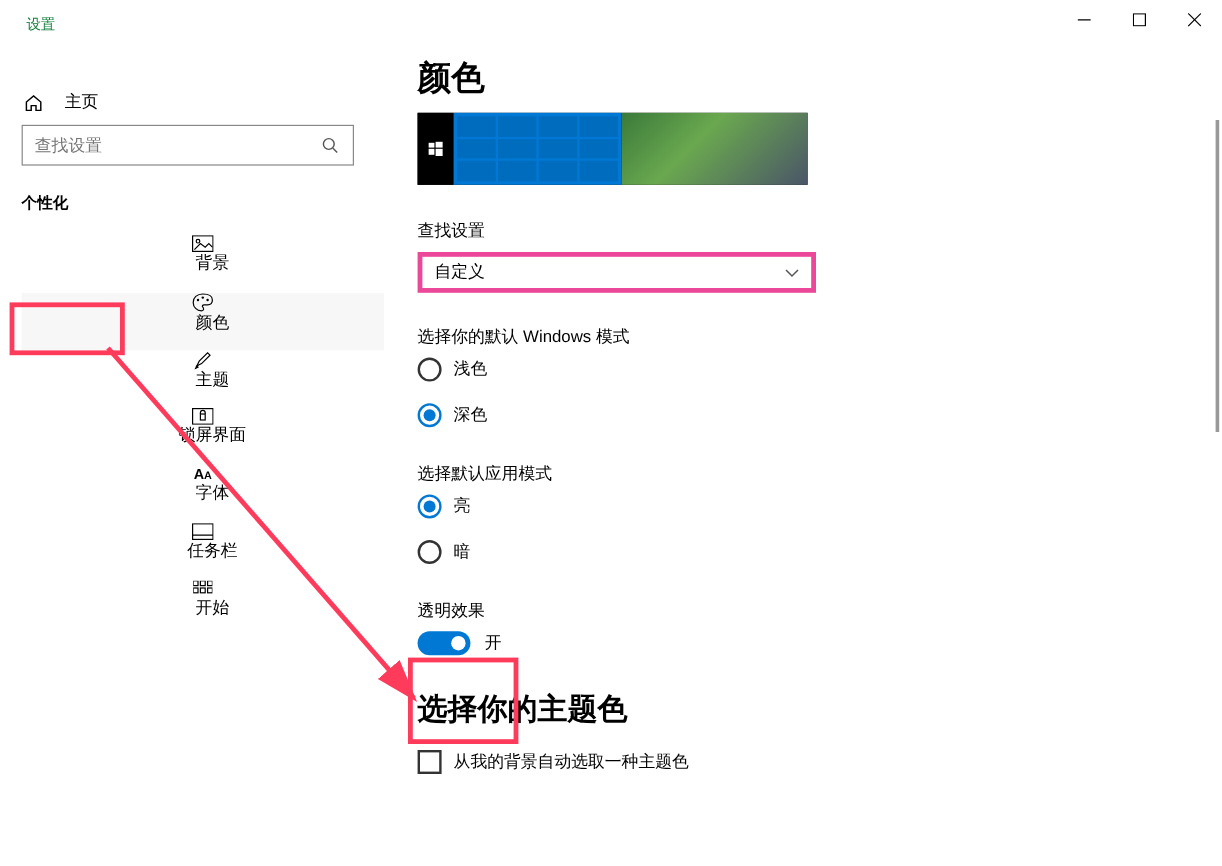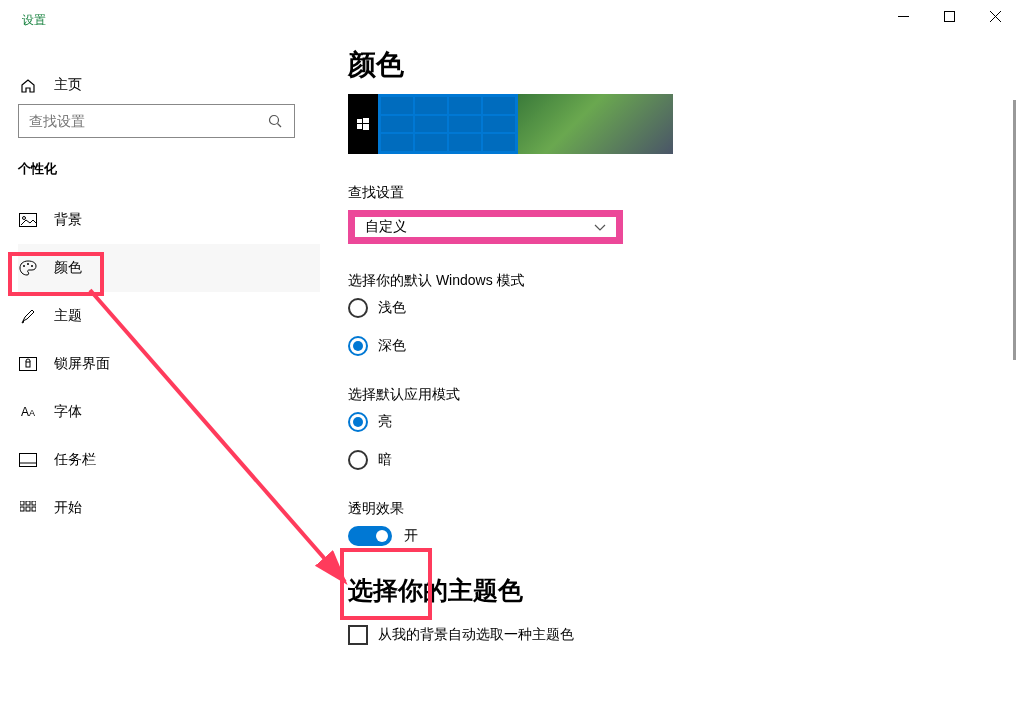--- a/index.html
+++ b/index.html
@@ -17,37 +17,37 @@
     .home-row .icon { width: 20px; display: flex; justify-content: center; }
     .home-row .label { margin-left: 16px; font-size: 14px; }
     
     .search-box { margin-top: 10px; margin-right: 25px; border: 1px solid #888; height: 34px; display: flex; align-items: center; padding: 0 10px; }
     .search-box input { flex: 1; border: none; outline: none; font-size: 14px; }
     .search-box .search-ic { width: 18px; height: 18px; display: flex; align-items: center; justify-content: center; }
     
     .section-label { font-size: 13px; font-weight: 600; margin-top: 22px; }
     
     .nav-list { margin-top: 18px; }
-    .nav-item { display: flex; align-items: center; height: 48px; cursor: pointer; position: relative; }
+    .nav-item { display: flex; align-items: center; height: 48px; cursor: pointer; position: relative; flex-direction: column; }
     .nav-item .icon { width: 20px; display: flex; justify-content: center; align-items: center; }
     .nav-item .label { margin-left: 16px; font-size: 14px; }
     .nav-item.active { background: rgba(200,200,200,0.15); }
     
     .main { flex: 1; padding-left: 28px; padding-right: 30px; overflow-y: auto; }
     .main h1 { font-size: 28px; font-weight: 600; margin-top: 6px; margin-bottom: 10px; }
     
     .preview-strip { width: 325px; height: 60px; background: #000; display: flex; margin-bottom: 30px; }
     .preview-taskbar { width: 170px; display: flex; }
     .preview-start { width: 30px; background: #000; display:flex; align-items:center; justify-content:center; }
     .preview-tiles { flex: 1; background: #0078d4; display: grid; grid-template-columns: repeat(4,1fr); grid-template-rows: repeat(3,1fr); gap: 2px; padding: 3px; }
     .preview-tiles div { background: #006cbe; }
     .preview-img { flex: 1; background: linear-gradient(135deg, #3a7a3a 0%, #6aa84f 40%, #4a5568 100%); }
     
     .field-label { font-size: 14px; margin-bottom: 8px; }
-    .dropdown { width: 275px; height: 34px; border: 7px solid #ec4899; display: flex; align-items: center; padding: 0 10px; justify-content: space-between; margin-bottom: 28px; cursor: pointer; }
+    .dropdown { width: 332px; height: 34px; border: 4px solid #ec4899; display: flex; align-items: center; padding: 0 10px; justify-content: space-between; margin-bottom: 28px; cursor: pointer; }
     .dropdown span { font-size: 14px; }
     
     .radio-row { display: flex; align-items: center; margin-bottom: 18px; cursor: pointer; }
     .radio-circle { width: 20px; height: 20px; border: 2px solid #333; border-radius: 50%; display: flex; align-items: center; justify-content: center; }
     .radio-circle.checked { border-color: #0078d4; }
     .radio-circle.checked::after { content: ""; width: 10px; height: 10px; background: #0078d4; border-radius: 50%; }
     .radio-row .label { margin-left: 10px; font-size: 14px; }
     
     .group-spacer { height: 12px; }
     
@@ -150,21 +150,21 @@
             <svg width="18" height="14" viewBox="0 0 18 14">
               <rect x="0.5" y="0.5" width="17" height="13" fill="none" stroke="#000"></rect>
               <rect x="7" y="5" width="4" height="5" fill="none" stroke="#000"></rect>
               <path d="M7 5 V4 A2 2 0 0 1 11 4 V5" fill="none" stroke="#000"></path>
             </svg>
           </span>
         <span class="label">锁屏界面</span>
       </div>
       <div class="nav-item">
         <span class="icon">
-            <span style="font-size:12px;font-weight:400;">A<span style="font-size:9px;">A</span></span>
+            <span style="font-size:12px;font-weight:700;">A<span style="font-size:9px;">A</span></span>
           </span>
         <span class="label">字体</span>
       </div>
       <div class="nav-item">
         <span class="icon">
             <svg width="18" height="14" viewBox="0 0 18 14">
               <rect x="0.5" y="0.5" width="17" height="13" fill="none" stroke="#000"></rect>
               <line x1="0.5" y1="10" x2="17.5" y2="10" stroke="#000"></line>
             </svg>
           </span>

